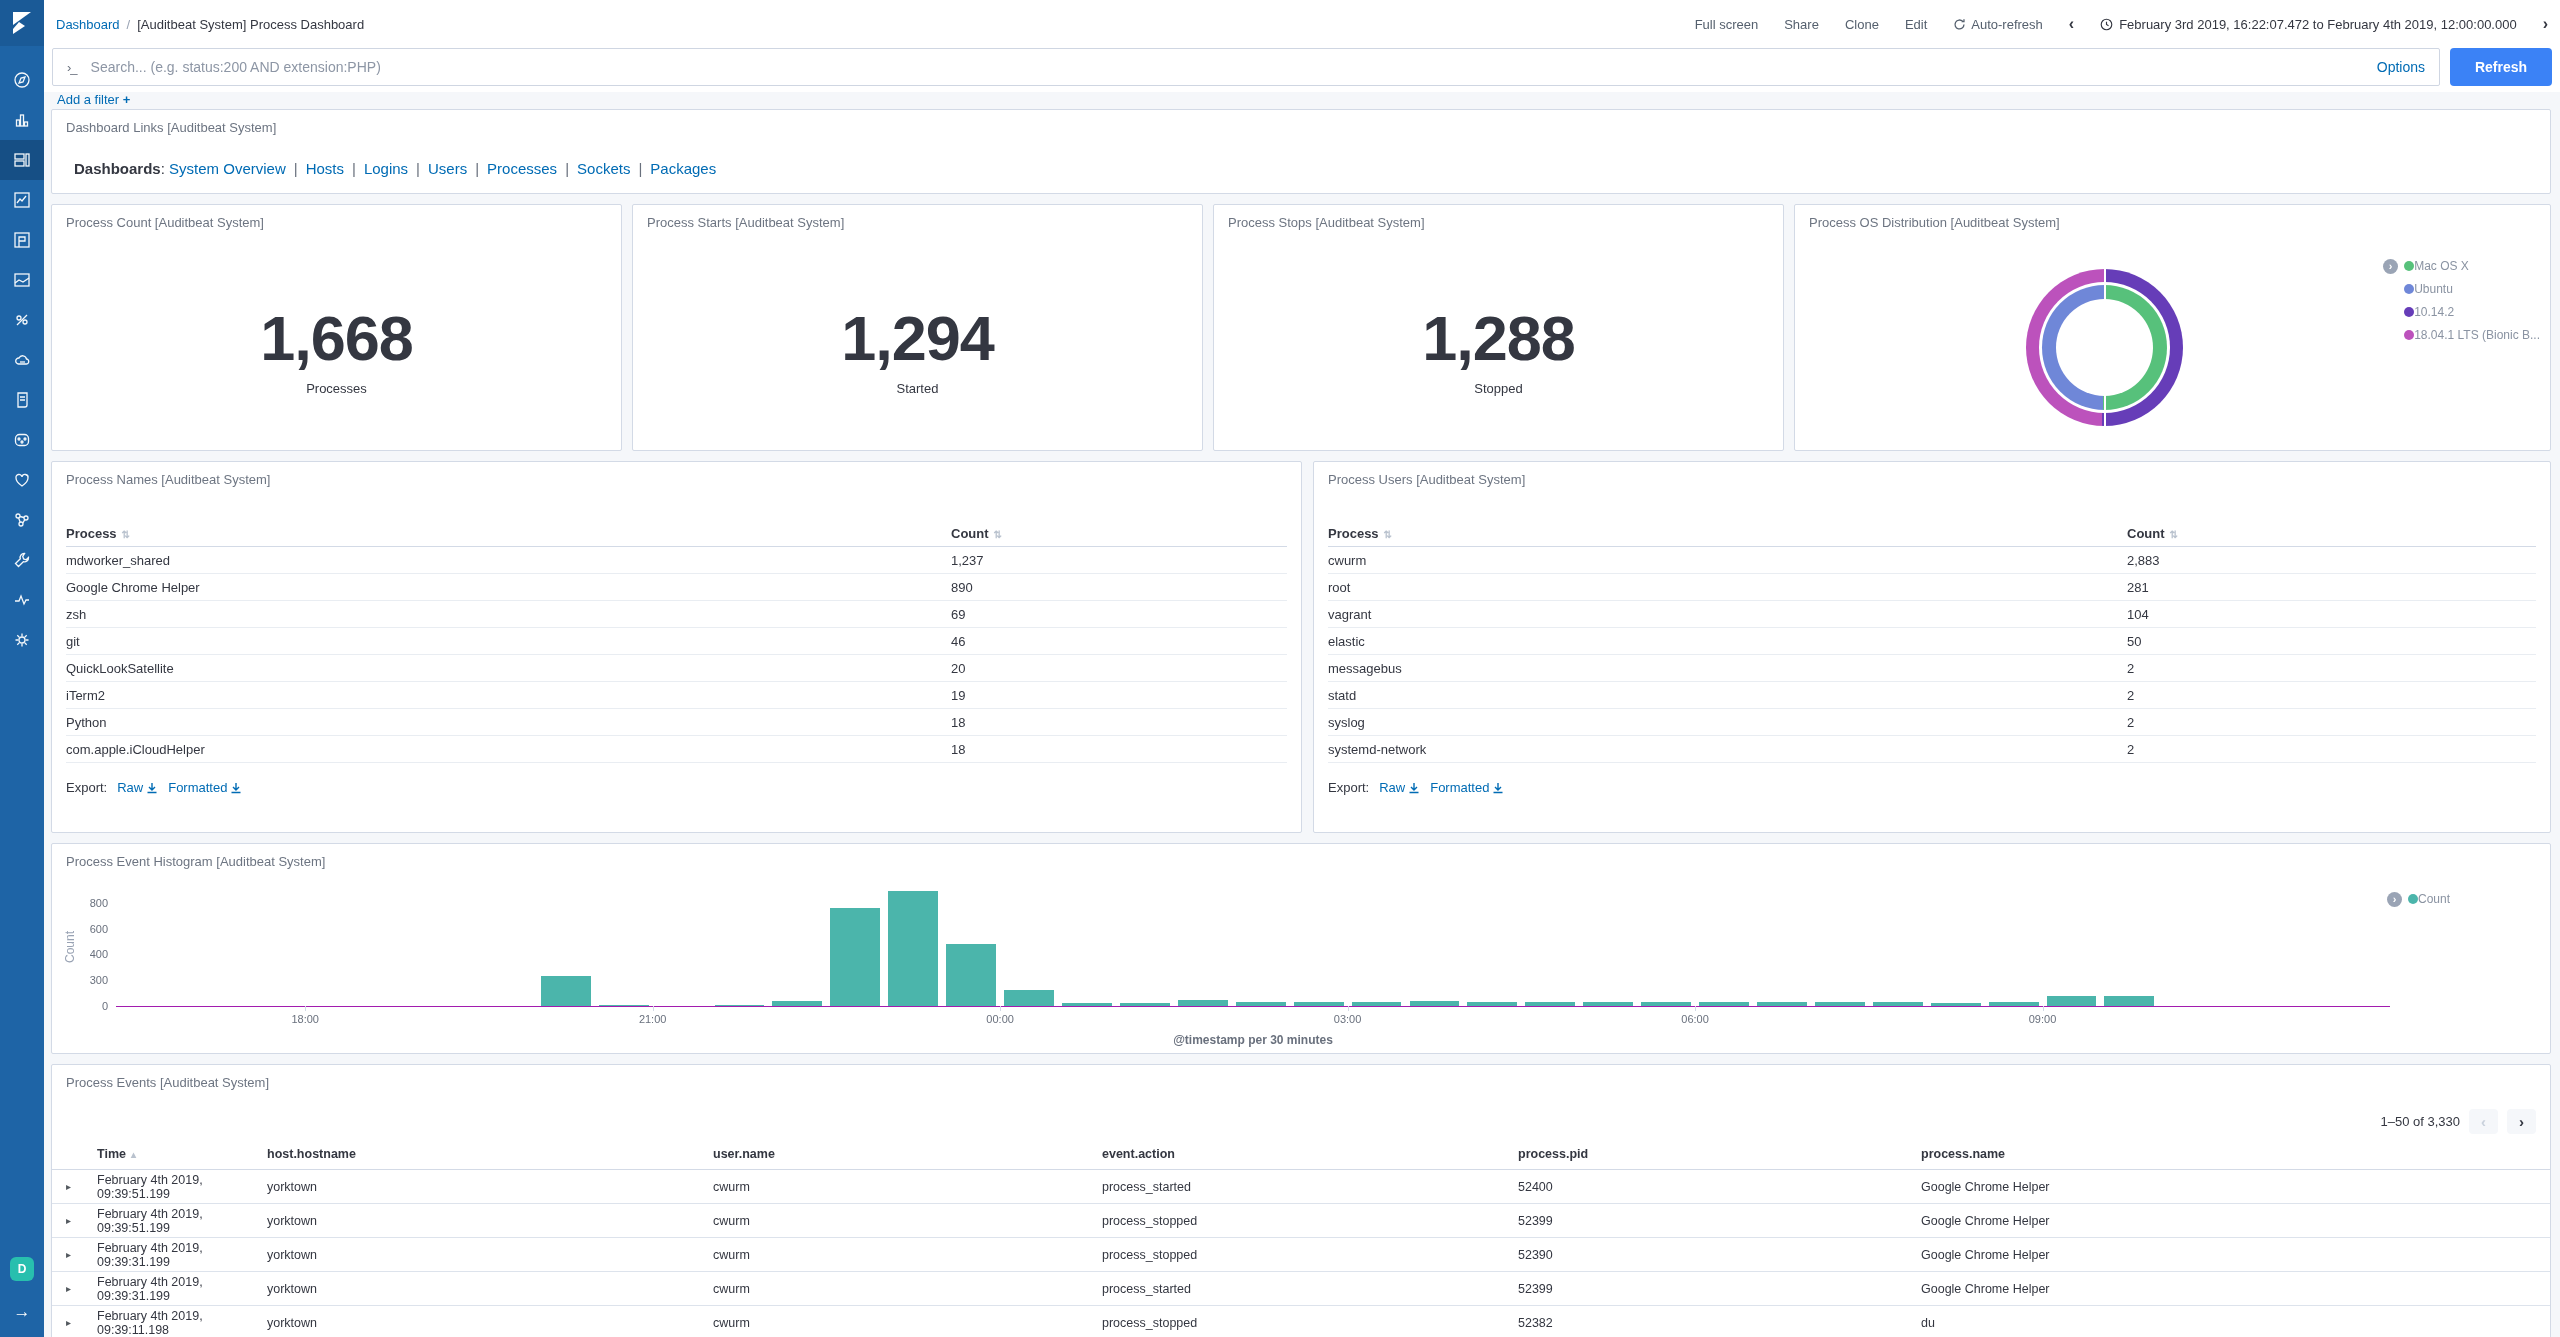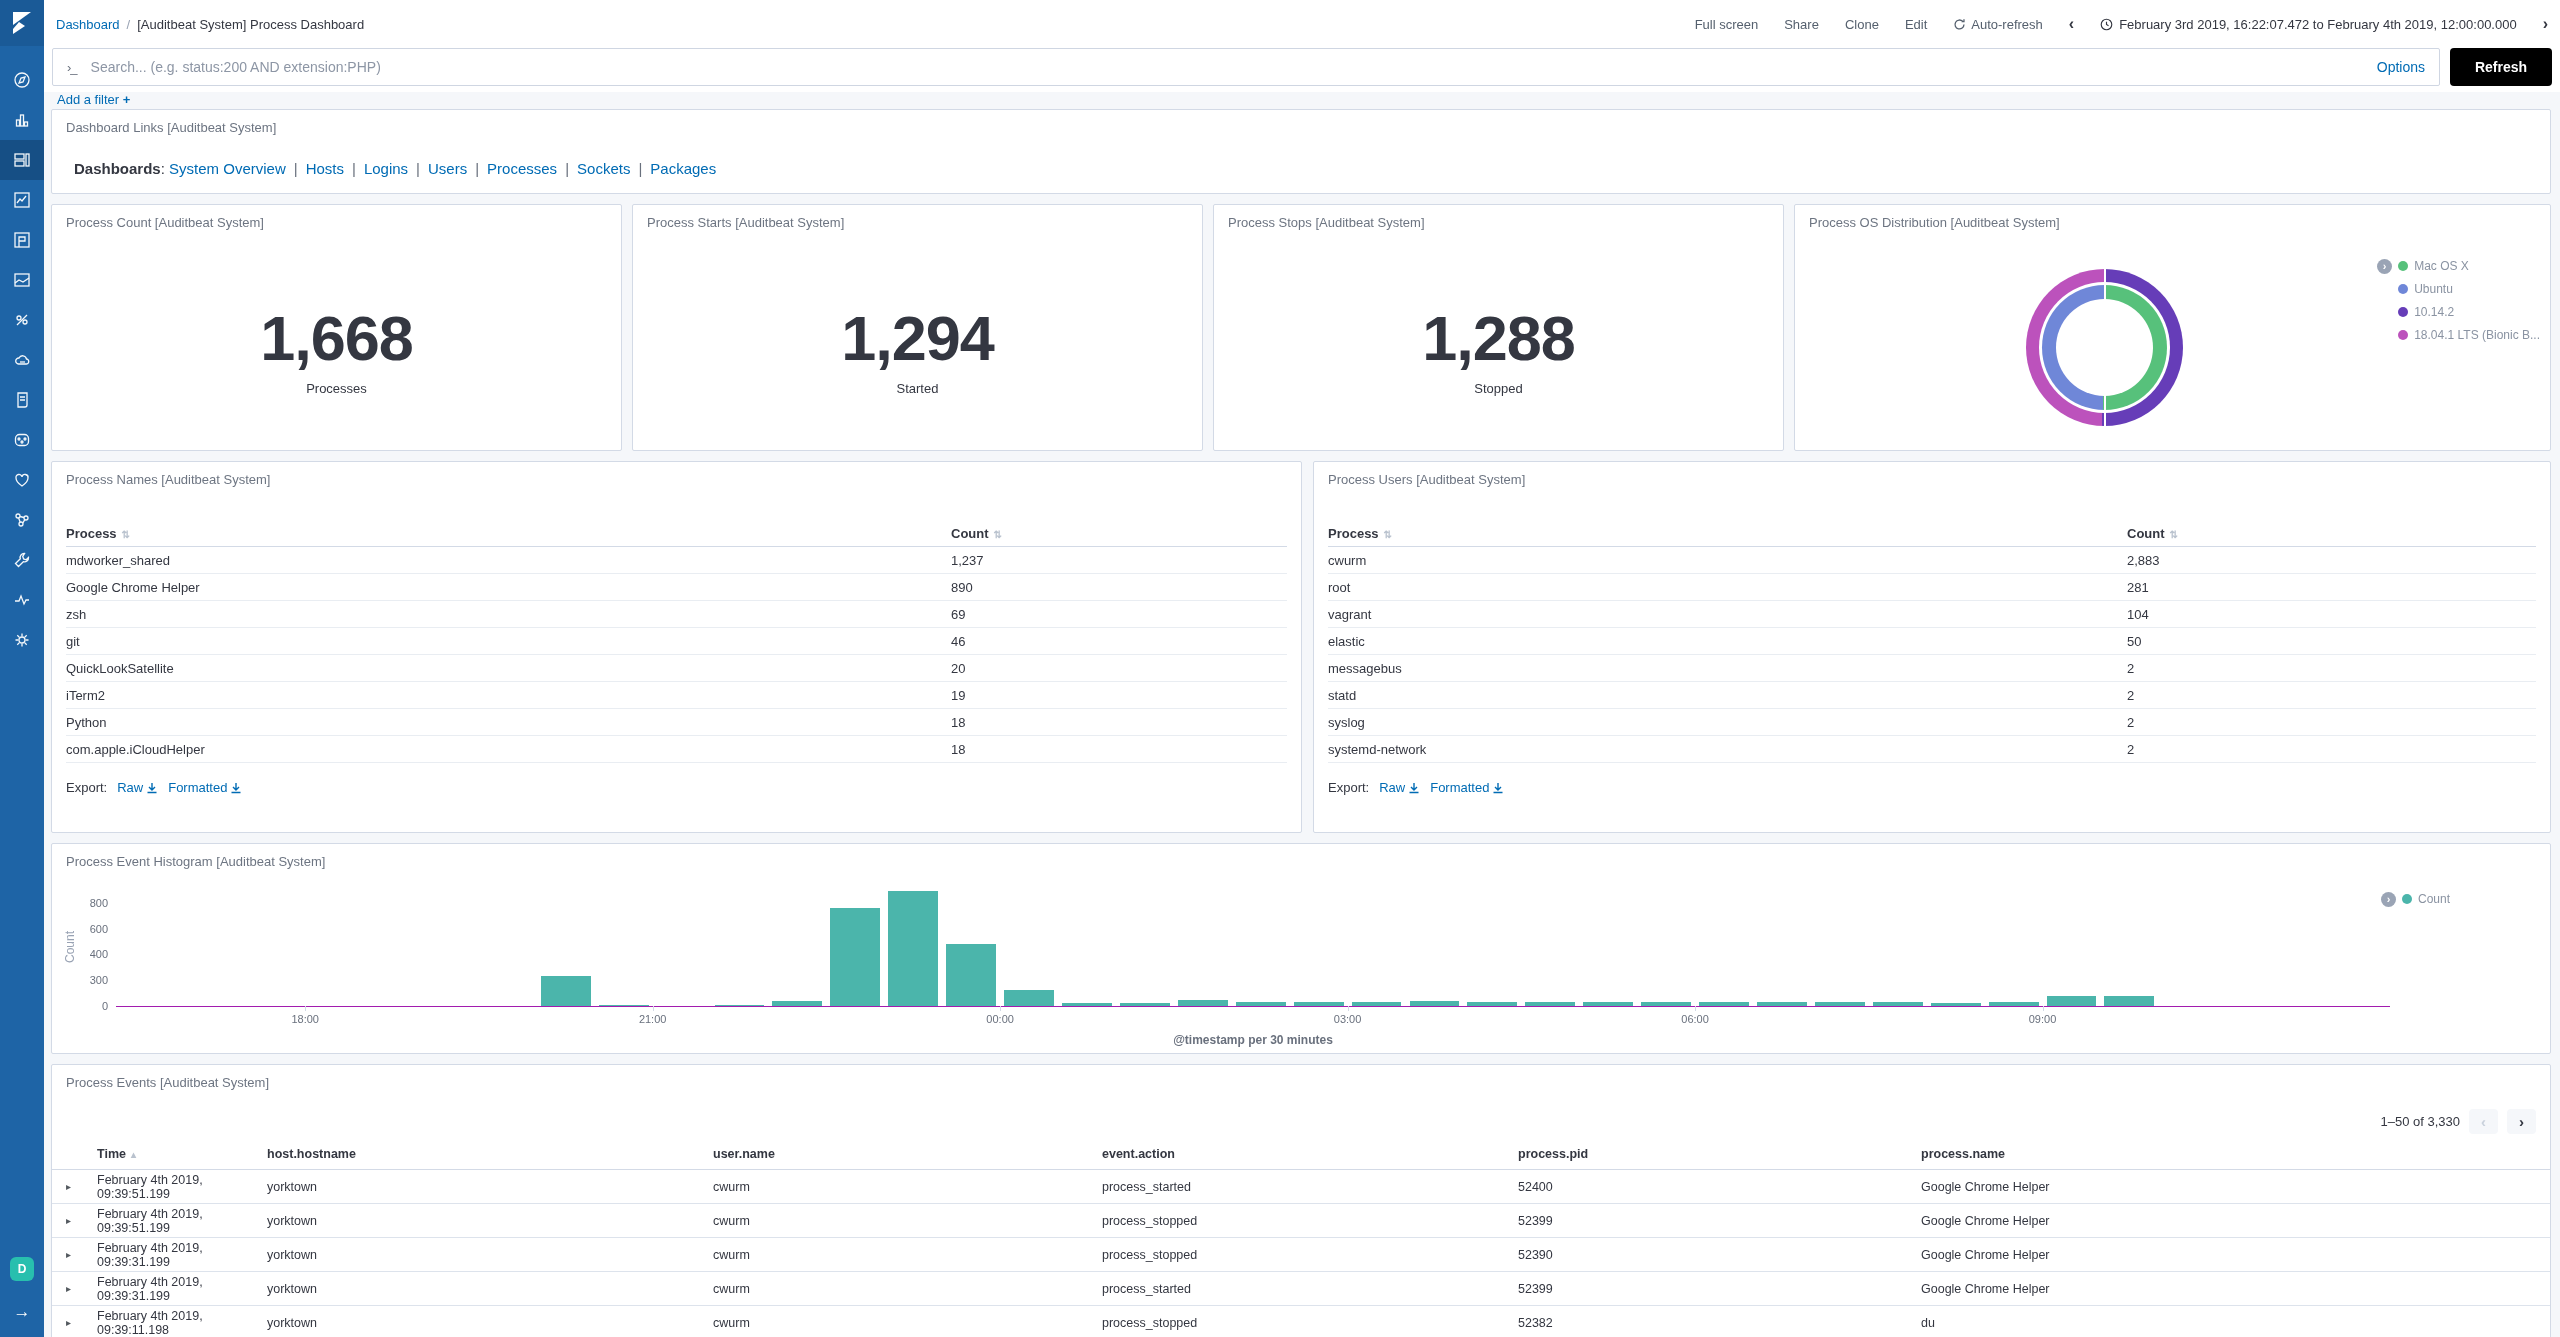--- a/index.html
+++ b/index.html
@@ -27,21 +27,21 @@
   .menu-link{cursor:pointer}
   .auto-refresh{display:flex;align-items:center;gap:5px;cursor:pointer}
   .tp-chev{color:#343741;font-size:16px;font-weight:700;cursor:pointer;line-height:1}
   .time-range{display:flex;align-items:center;gap:6px;color:#343741;cursor:pointer}
   .row2{height:46px;background:#fff;display:flex;align-items:center;padding:0 8px 6px 8px}
   .search-box{flex:1;height:36px;border:1px solid #cfd6e2;background:#fff;display:flex;align-items:center;padding:0 14px;border-radius:2px}
   .search-glyph{color:#69707d;font-size:13px;margin-right:12px;letter-spacing:-1px}
   .search-box input{flex:1;border:none;outline:none;font-size:14px;font-family:inherit;color:#343741;background:transparent}
   .search-box input::placeholder{color:#8d96a5}
   .options-link{color:#006BB4;font-size:14px;cursor:pointer;margin-left:12px}
-  .refresh-btn{margin-left:10px;width:102px;height:38px;background:#000000;color:#fff;border:none;border-radius:4px;
+  .refresh-btn{margin-left:10px;width:102px;height:38px;background:#3b82f6;color:#fff;border:none;border-radius:4px;
     font-size:14px;font-weight:700;font-family:inherit;cursor:pointer}
   .filterbar{height:31px;display:flex;align-items:center;padding:0 13px;background:#f5f7fa;font-size:13px}
   .add-filter{color:#006BB4;cursor:pointer}
   .add-filter b{font-weight:700}
 
   
   #content{flex:1;padding:2px 9px 0 7px}
   .panel{position:relative;background:#fff;border:1px solid #d3dae6;border-radius:2px;box-sizing:border-box}
   .panel-title{position:absolute;top:10px;left:14px;font-size:13px;color:#6d7582;white-space:nowrap}
   .links-panel{height:85px;margin-bottom:10px}
@@ -59,21 +59,21 @@
   .donut div{position:absolute;border-radius:50%}
   .d-outer{left:0;top:0;width:157px;height:157px}
   .d-gap{left:13px;top:13px;width:131px;height:131px;background:#fff}
   .d-inner{left:16px;top:16px;width:125px;height:125px}
   .d-hole{left:30px;top:30px;width:97px;height:97px;background:#fff}
   .d-split{left:77.5px;top:0;width:2px;height:157px;background:#fff;border-radius:0 !important}
   .legend{position:absolute;display:flex;gap:6px;align-items:flex-start}
   .chev{flex:0 0 15px;width:15px;height:15px;border-radius:50%;background:#9aa4b5;color:#fff;font-size:11px;line-height:14px;
     text-align:center;font-weight:700;cursor:pointer}
   .legend-items{display:flex;flex-direction:column;gap:9px}
-  .legend-item{display:flex;align-items:center;gap:6px;font-size:12px;color:#8a93a2;cursor:pointer;white-space:nowrap}
+  .legend-item{display:flex;align-items:center;font-size:12px;color:#8a93a2;cursor:pointer;white-space:nowrap}
   .legend-dot{width:10px;height:10px;border-radius:50%}
 
   .tables-row{display:grid;grid-template-columns:1251px 1fr;gap:11px;height:372px;margin-bottom:10px}
   .ptable{position:absolute;left:14px;right:14px;top:58px}
   .trow{display:grid;height:26px;align-items:center;font-size:13px;border-bottom:1px solid #e9edf2}
   .trow.head{font-weight:700;border-bottom:1px solid #d3dae6;cursor:pointer}
   .names-table .trow{grid-template-columns:885px 1fr}
   .users-table .trow{grid-template-columns:799px 1fr}
   .sort-icon{color:#b9c2ce;font-size:10px;margin-left:5px}
   .export{position:absolute;left:14px;top:318px;font-size:13px;display:flex;align-items:center;gap:10px}

